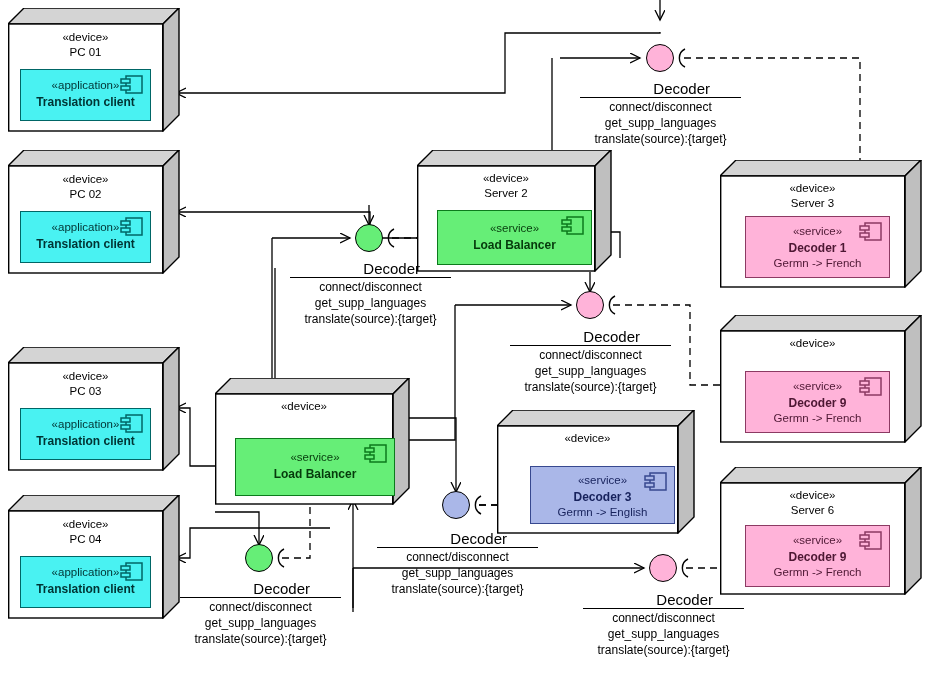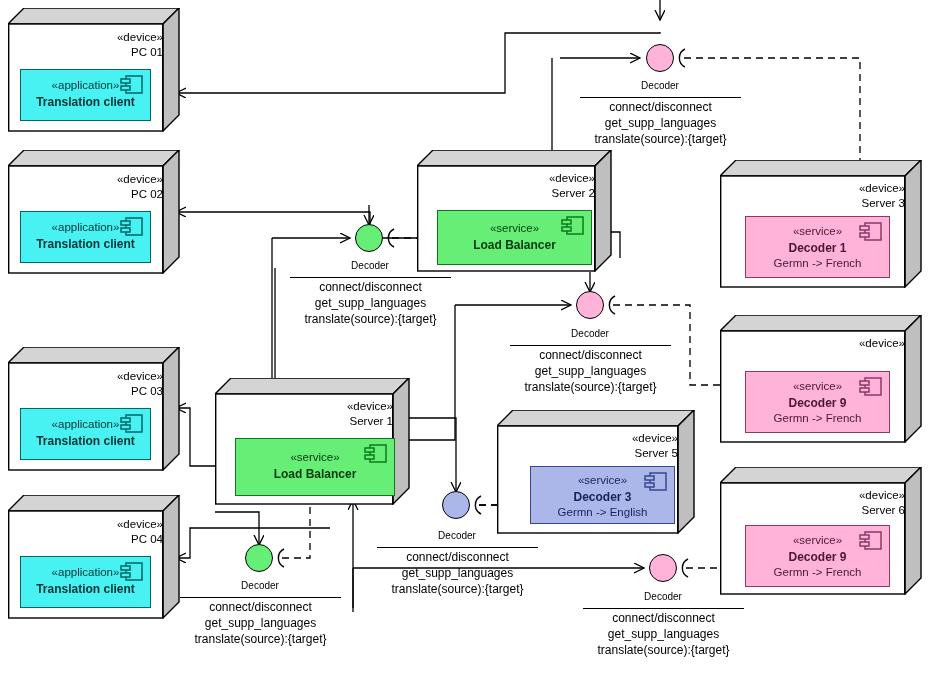--- a/index.html
+++ b/index.html
@@ -3,34 +3,34 @@
 <meta charset="utf-8">
 <title>UML Deployment Diagram</title>
 <style>
   html,body{margin:0;padding:0;background:#ffffff;}
   body{font-family:"Liberation Sans",sans-serif;}
   #stage{position:relative;width:930px;height:680px;background:#ffffff;overflow:hidden;}
   #wires{position:absolute;left:0;top:0;width:930px;height:680px;pointer-events:none;}
   
   .node{position:absolute;}
   .node .top{position:absolute;left:0;top:0;}
-  .node .hdr{position:absolute;left:0;width:100%;text-align:right;font-size:11.5px;color:#000;line-height:1.32;}
+  .node .hdr{position:absolute;left:0;width:100%;text-align:center;font-size:11.5px;color:#000;line-height:1.32;}
   .node .hdr .stereo{display:block;font-size:11.5px;}
   .node .hdr .nm{display:block;font-size:11.5px;}
   
   .comp{position:absolute;border:1.4px solid #000;box-sizing:border-box;}
   .comp .ctext{position:absolute;left:0;width:100%;text-align:center;line-height:1.35;}
   .comp .cstereo{display:block;font-size:11.5px;}
   .comp .cname{display:block;font-size:12px;font-weight:bold;}
   .comp .clang{display:block;font-size:11.5px;}
   .comp .cicon{position:absolute;}
   
   .iface{position:absolute;}
   .ball{position:absolute;border:1.4px solid #000;border-radius:50%;box-sizing:border-box;}
-  .ifname{position:absolute;text-align:center;font-size:10px;white-space:nowrap;color:#000;}
+  .ifname{position:absolute;text-align:right;font-size:15px;white-space:nowrap;color:#000;}
   .ifrule{position:absolute;border-top:1.3px solid #000;}
   .ifops{position:absolute;text-align:center;font-size:12px;line-height:1.34;white-space:nowrap;color:#000;}
 </style>
 </head>
 <body>
 
 <div id="stage">
 
   <svg id="wires" viewBox="0 0 930 680">
     <defs>
@@ -211,21 +211,20 @@
   </div>
 
   <div class="node" style="left:215px;top:378px;width:195px;height:127px;">
     <svg class="top" width="195" height="127">
       <polygon points="0,16 16,0 194,0 178,16" fill="#d4d4d4" stroke="#000" stroke-width="1.4"></polygon>
       <polygon points="178,16 194,0 194,110 178,126" fill="#bfbfbf" stroke="#000" stroke-width="1.4"></polygon>
       <rect x="0.7" y="16" width="177" height="110" fill="#fff" stroke="#000" stroke-width="1.4"></rect>
     </svg>
     <div class="hdr" style="top:21px;width:178px;">
       <span class="stereo">«device»</span>
-      <span class="nm">Server 1</span>
     </div>
     <div class="comp" style="left:20px;top:60px;width:160px;height:58px;background:#66ee77;border-color:#0c7a1c;">
       <div class="ctext" style="top:11px;color:#063a0c;">
         <span class="cstereo">«service»</span>
         <span class="cname">Load Balancer</span>
       </div>
       <svg class="cicon" style="right:6px;top:4px;" width="24" height="22">
         <rect x="6" y="2" width="16" height="17" fill="none" stroke="#0c7a1c" stroke-width="1.5"></rect>
         <rect x="1" y="5" width="9" height="4" fill="#66ee77" stroke="#0c7a1c" stroke-width="1.5"></rect>
         <rect x="1" y="12" width="9" height="4" fill="#66ee77" stroke="#0c7a1c" stroke-width="1.5"></rect>
@@ -281,21 +280,20 @@
   </div>
 
   <div class="node" style="left:497px;top:410px;width:198px;height:124px;">
     <svg class="top" width="198" height="124">
       <polygon points="0,16 16,0 197,0 181,16" fill="#d4d4d4" stroke="#000" stroke-width="1.4"></polygon>
       <polygon points="181,16 197,0 197,107 181,123" fill="#bfbfbf" stroke="#000" stroke-width="1.4"></polygon>
       <rect x="0.7" y="16" width="180" height="107" fill="#fff" stroke="#000" stroke-width="1.4"></rect>
     </svg>
     <div class="hdr" style="top:21px;width:181px;">
       <span class="stereo">«device»</span>
-      <span class="nm">Server 5</span>
     </div>
     <div class="comp" style="left:33px;top:56px;width:145px;height:58px;background:#aab7e8;border-color:#37488f;">
       <div class="ctext" style="top:6px;color:#17225c;">
         <span class="cstereo">«service»</span>
         <span class="cname">Decoder 3</span>
         <span class="clang">Germn -&gt; English</span>
       </div>
       <svg class="cicon" style="right:6px;top:4px;" width="24" height="22">
         <rect x="6" y="2" width="16" height="17" fill="none" stroke="#37488f" stroke-width="1.5"></rect>
         <rect x="1" y="5" width="9" height="4" fill="#aab7e8" stroke="#37488f" stroke-width="1.5"></rect>

